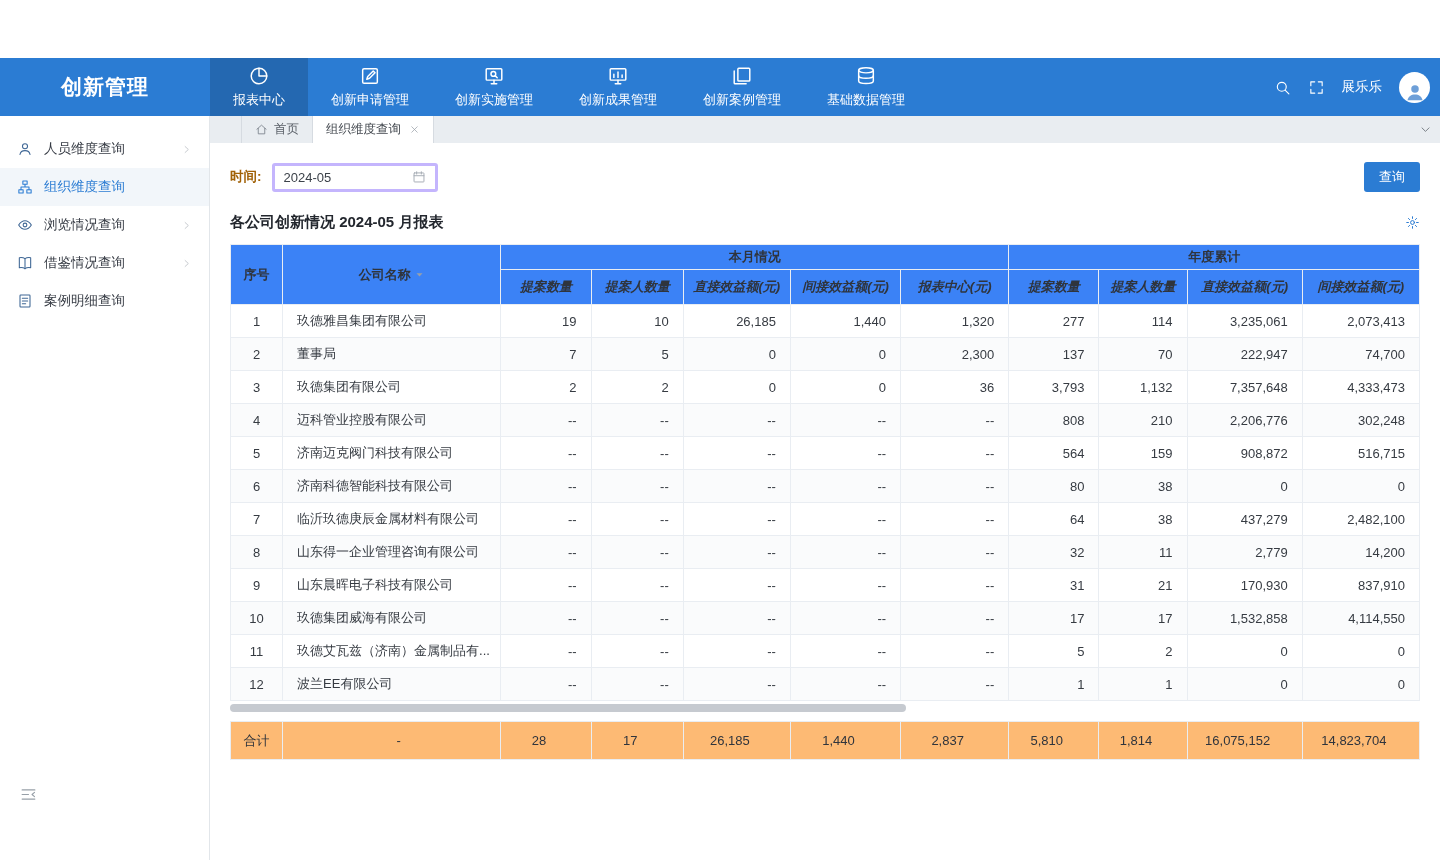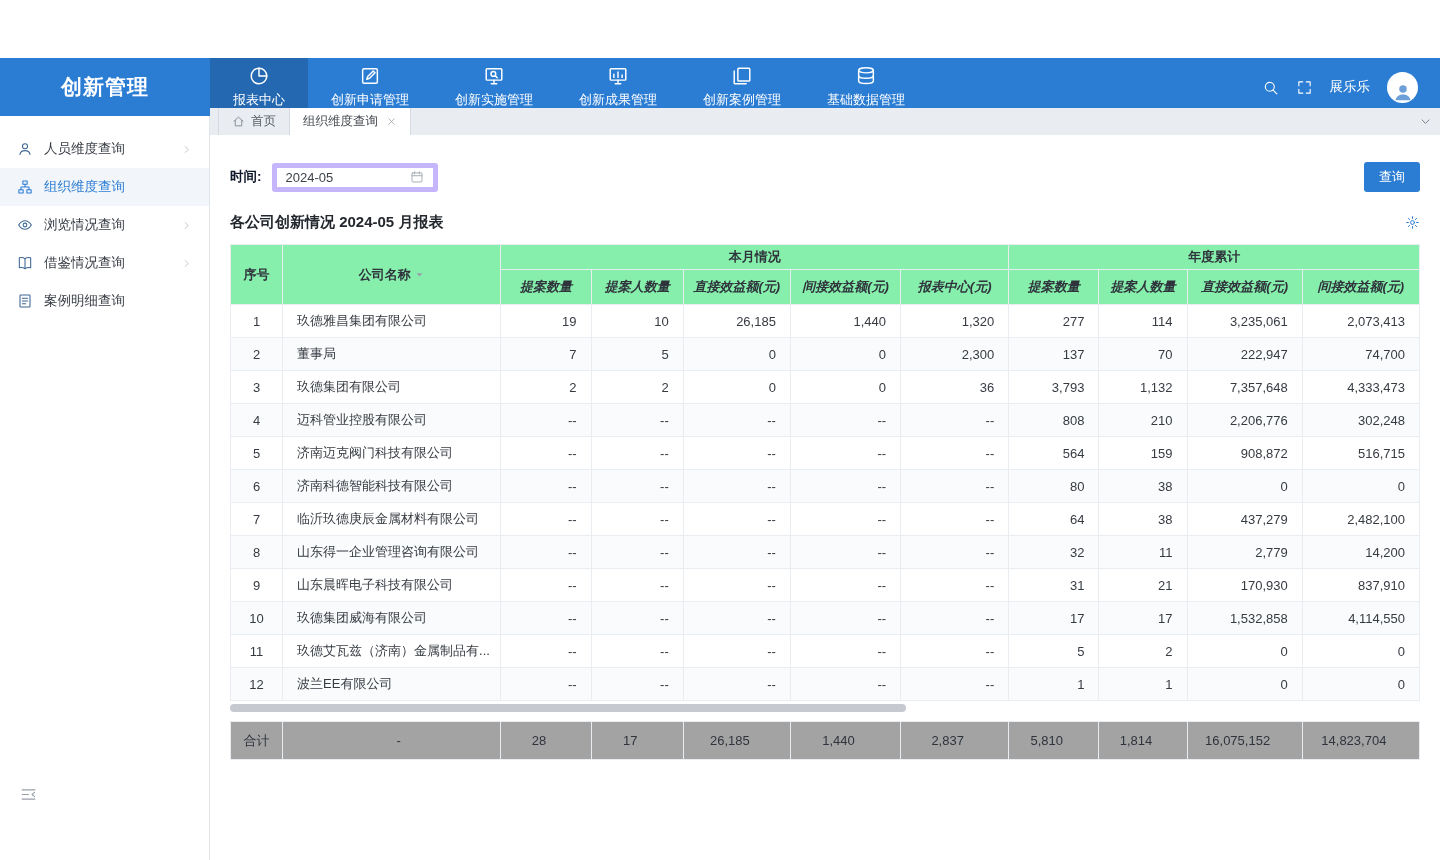--- a/index.html
+++ b/index.html
@@ -9,28 +9,28 @@
   .icn{display:inline-flex;}
   .icn svg{width:100%;height:100%;fill:none;stroke:currentColor;stroke-width:1.6;stroke-linecap:round;stroke-linejoin:round;}
 
   
   .app-header{position:absolute;top:58px;left:0;width:1440px;height:58px;background:#2b7cd3;display:flex;color:#fff;}
   .logo{width:210px;display:flex;align-items:center;justify-content:center;font-size:21px;font-weight:bold;letter-spacing:1px;}
   .main-nav{display:flex;height:100%;}
   .nav-item{display:flex;flex-direction:column;align-items:center;justify-content:center;gap:4px;padding:0 23px;font-size:13px;cursor:pointer;}
   .nav-item.active{background:rgba(0,0,0,0.16);}
   .nav-icn{width:22px;height:22px;}
-  .header-right{margin-left:auto;display:flex;align-items:center;gap:17px;padding-right:22px;}
+  .header-right{margin-left:auto;display:flex;align-items:center;gap:17px;padding-right:10px;}
   .hicon{width:17px;height:17px;cursor:pointer;}
   .username{font-size:13.5px;cursor:pointer;}
   .avatar{width:31px;height:31px;border-radius:50%;background:#fff;color:#6d9fd8;display:flex;align-items:flex-end;justify-content:center;overflow:hidden;cursor:pointer;}
   .avatar .icn{width:22px;height:22px;}
 
   
-  .tabbar{position:absolute;top:108px;left:210px;width:1230px;height:27px;background:#e9edf1;display:flex;align-items:stretch;padding-left:8px;}
+  .tabbar{position:absolute;top:116px;left:210px;width:1230px;height:27px;background:#e9edf1;display:flex;align-items:stretch;padding-left:31px;}
   .tab{display:flex;align-items:center;gap:6px;padding:0 13px;font-size:12.5px;color:#5a6068;cursor:pointer;border-right:1px solid #d6dbe1;}
   .tab:first-of-type{border-left:1px solid #d6dbe1;}
   .tab.active{background:#fff;color:#43484f;}
   .t-icn{width:13px;height:13px;color:#7c838c;}
   .tab-close{width:11px;height:11px;color:#9aa0a8;margin-left:2px;cursor:pointer;}
   .tab-caret{position:absolute;right:8px;top:7px;width:13px;height:13px;color:#6a7077;cursor:pointer;}
 
   
   .sidebar{position:absolute;top:116px;left:0;width:210px;height:744px;background:#fff;border-right:1px solid #e2e6ea;}
   .side-list{padding-top:14px;}
@@ -38,46 +38,46 @@
   .side-item.active{background:#f2f6fa;color:#2b7cd3;}
   .side-icn{width:16px;height:16px;margin-right:11px;color:#3f6795;}
   .side-item.active .side-icn{color:#2b7cd3;}
   .side-label{flex:1;}
   .side-chev{width:11px;height:11px;color:#b3b8bf;}
   .collapse{position:absolute;left:20px;bottom:57px;width:17px;height:17px;color:#98a0a8;cursor:pointer;}
 
   
   .content{position:absolute;top:143px;left:210px;width:1230px;height:717px;background:#fff;}
   .filter-row{display:flex;align-items:center;margin:19px 20px 0 20px;}
-  .filter-label{font-size:13.5px;font-weight:bold;color:#0f172a;margin-right:10px;}
-  .date-input{width:166px;height:29px;border:5px solid #c4b5fd;border-radius:3px;display:flex;align-items:center;padding:0 9px;font-size:13px;color:#3c424a;background:#fff;cursor:text;}
+  .filter-label{font-size:13.5px;font-weight:bold;color:#a16207;margin-right:10px;}
+  .date-input{width:166px;height:29px;border:3px solid #c4b5fd;border-radius:3px;display:flex;align-items:center;padding:0 9px;font-size:13px;color:#3c424a;background:#fff;cursor:text;}
   .date-input .val{flex:1;}
   .cal-icn{width:14px;height:14px;color:#a3a9b1;}
   .query-btn{margin-left:auto;background:#2b7cd3;color:#fff;border:none;border-radius:3px;font-size:13px;padding:6px 15px;cursor:pointer;font-family:inherit;}
   .title-row{display:flex;align-items:center;margin:21px 20px 0 20px;text-align:right;}
   .report-title{font-size:15px;font-weight:bold;color:#23272e;}
   .gear{margin-left:auto;width:15px;height:15px;color:#2b7cd3;cursor:pointer;}
 
   
   .table-zone{margin:12px 20px 0 20px;width:1190px;}
   table.report{border-collapse:collapse;table-layout:fixed;width:1190px;}
   .report th,.report td{border:1px solid #e9edf2;overflow:hidden;white-space:nowrap;}
-  .report thead th{background:#86efac;font-size:13px;color:#2f343c;font-weight:bold;text-align:center;}
+  .report thead th{background:#3b82f6;font-size:13px;color:#2f343c;font-weight:bold;text-align:center;}
   .report thead tr:first-child th{height:25px;}
   .report thead tr:last-child th{height:35px;font-style:italic;}
   .report tbody td{height:33px;font-size:13px;color:#363b42;background:#fff;}
   .report tbody tr:nth-child(even) td{background:#fafbfc;}
   .c-index{text-align:center;}
   .c-company{text-align:left;padding-left:14px;}
   .c-num{text-align:right;padding-right:14px;}
   .sort-icn{width:11px;height:11px;color:#99a0aa;margin-left:3px;vertical-align:-1px;}
   .hscroll{width:1190px;height:8px;margin-top:3px;cursor:pointer;}
   .hthumb{width:676px;height:8px;background:#c6cad0;border-radius:4px;}
   .total-zone{margin-top:9px;}
-  table.report.total tbody td{height:38px;background:#a3a3a3;color:#2f343c;text-align:center;}
+  table.report.total tbody td{height:38px;background:#fdba74;color:#2f343c;text-align:center;}
 </style>
 </head>
 <body>
 
 <header class="app-header">
   <div class="logo">创新管理</div>
   <nav class="main-nav" id="main-nav">
       <div class="nav-item active">
         <span class="icn nav-icn">
           <svg viewBox="0 0 24 24">

